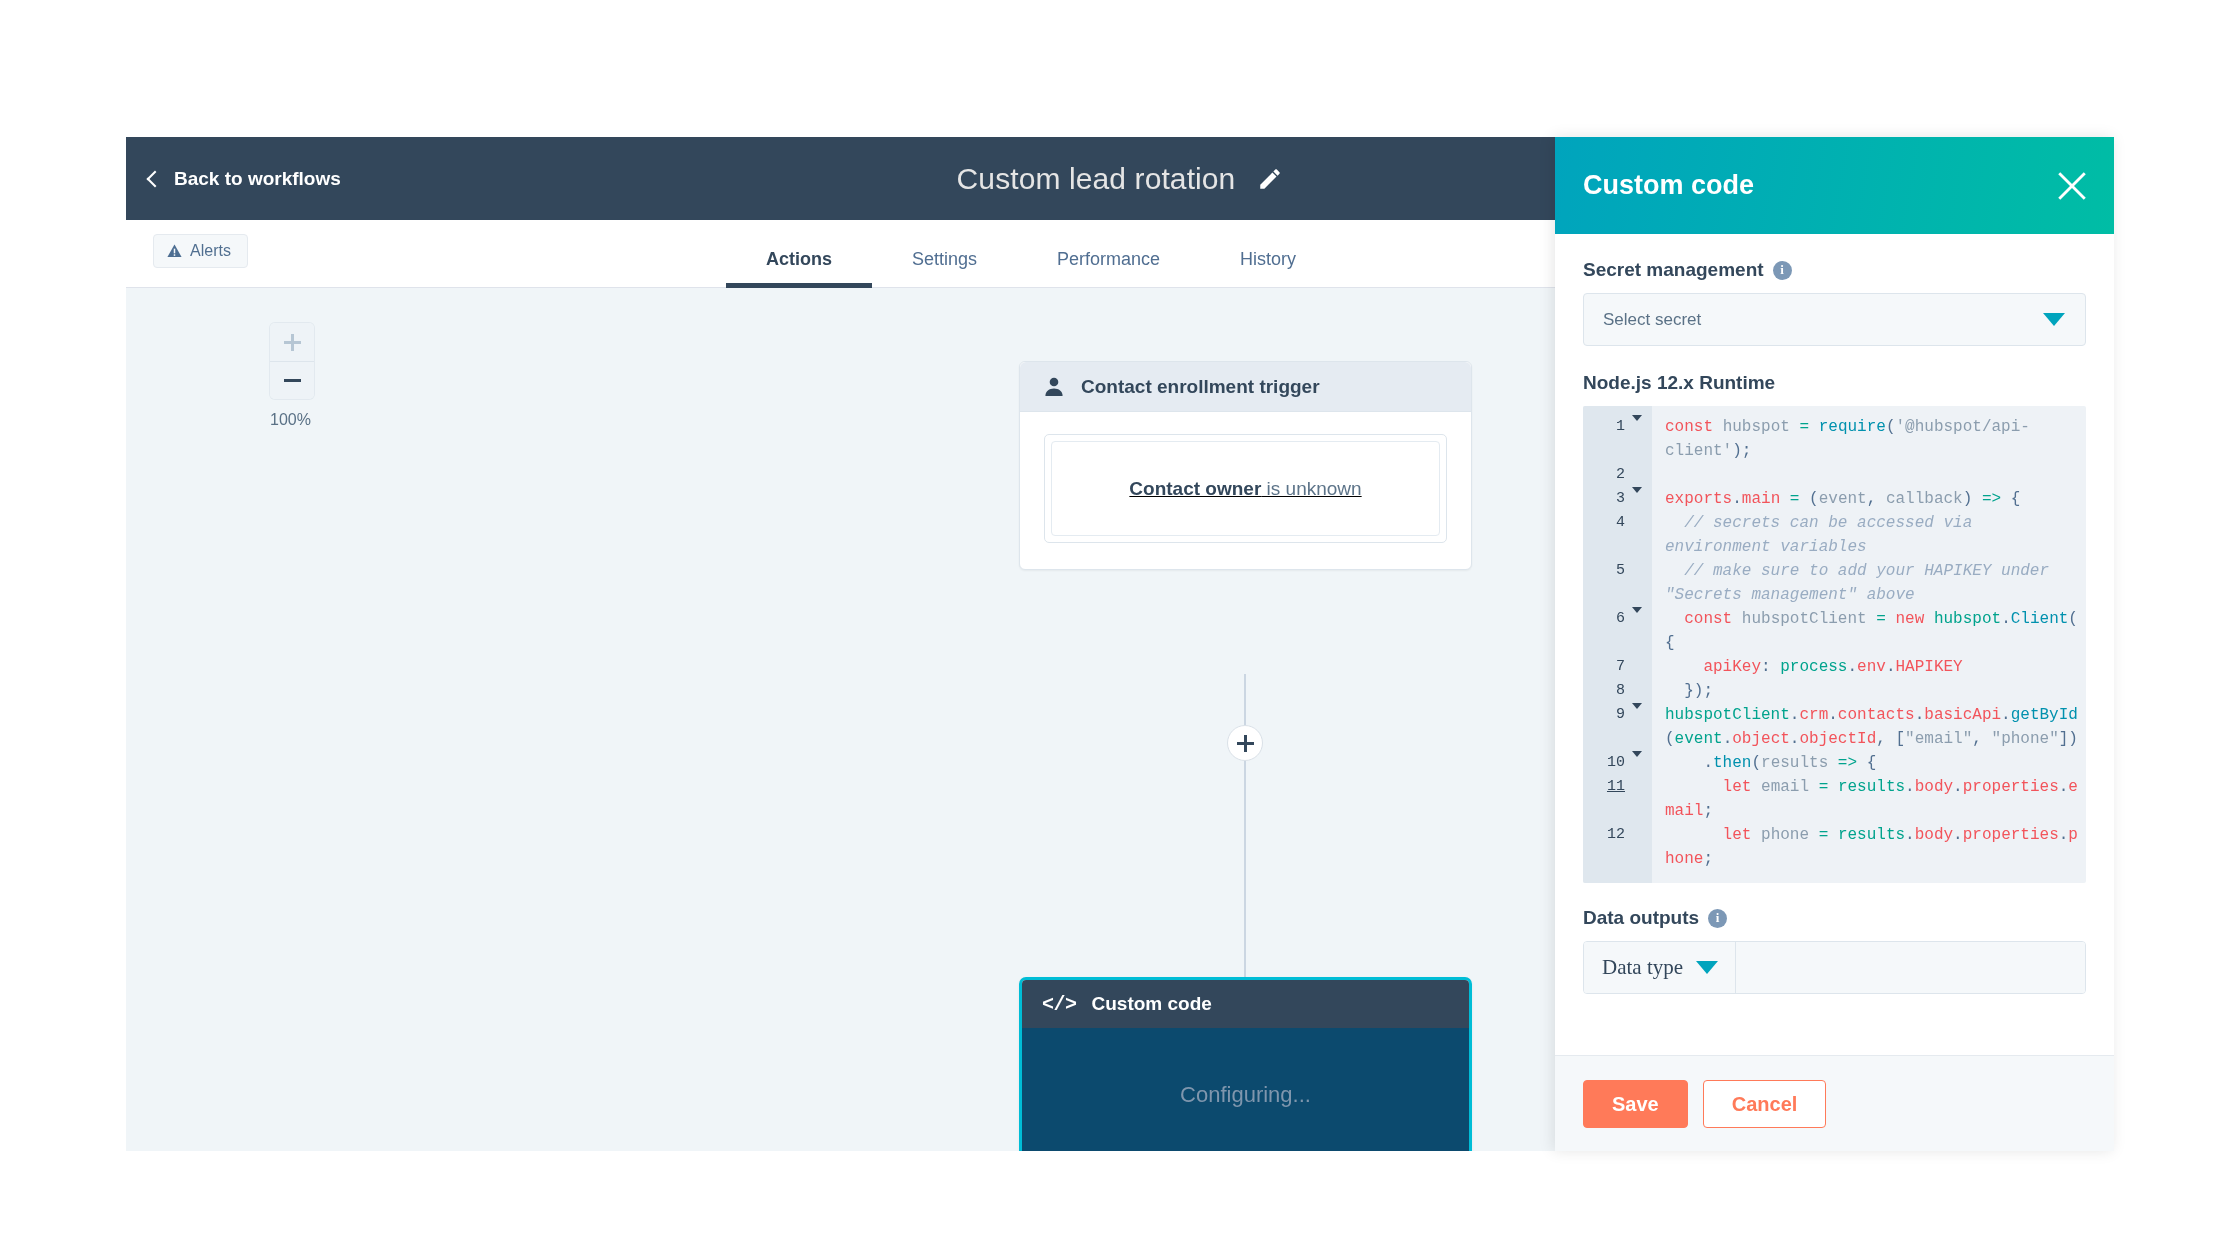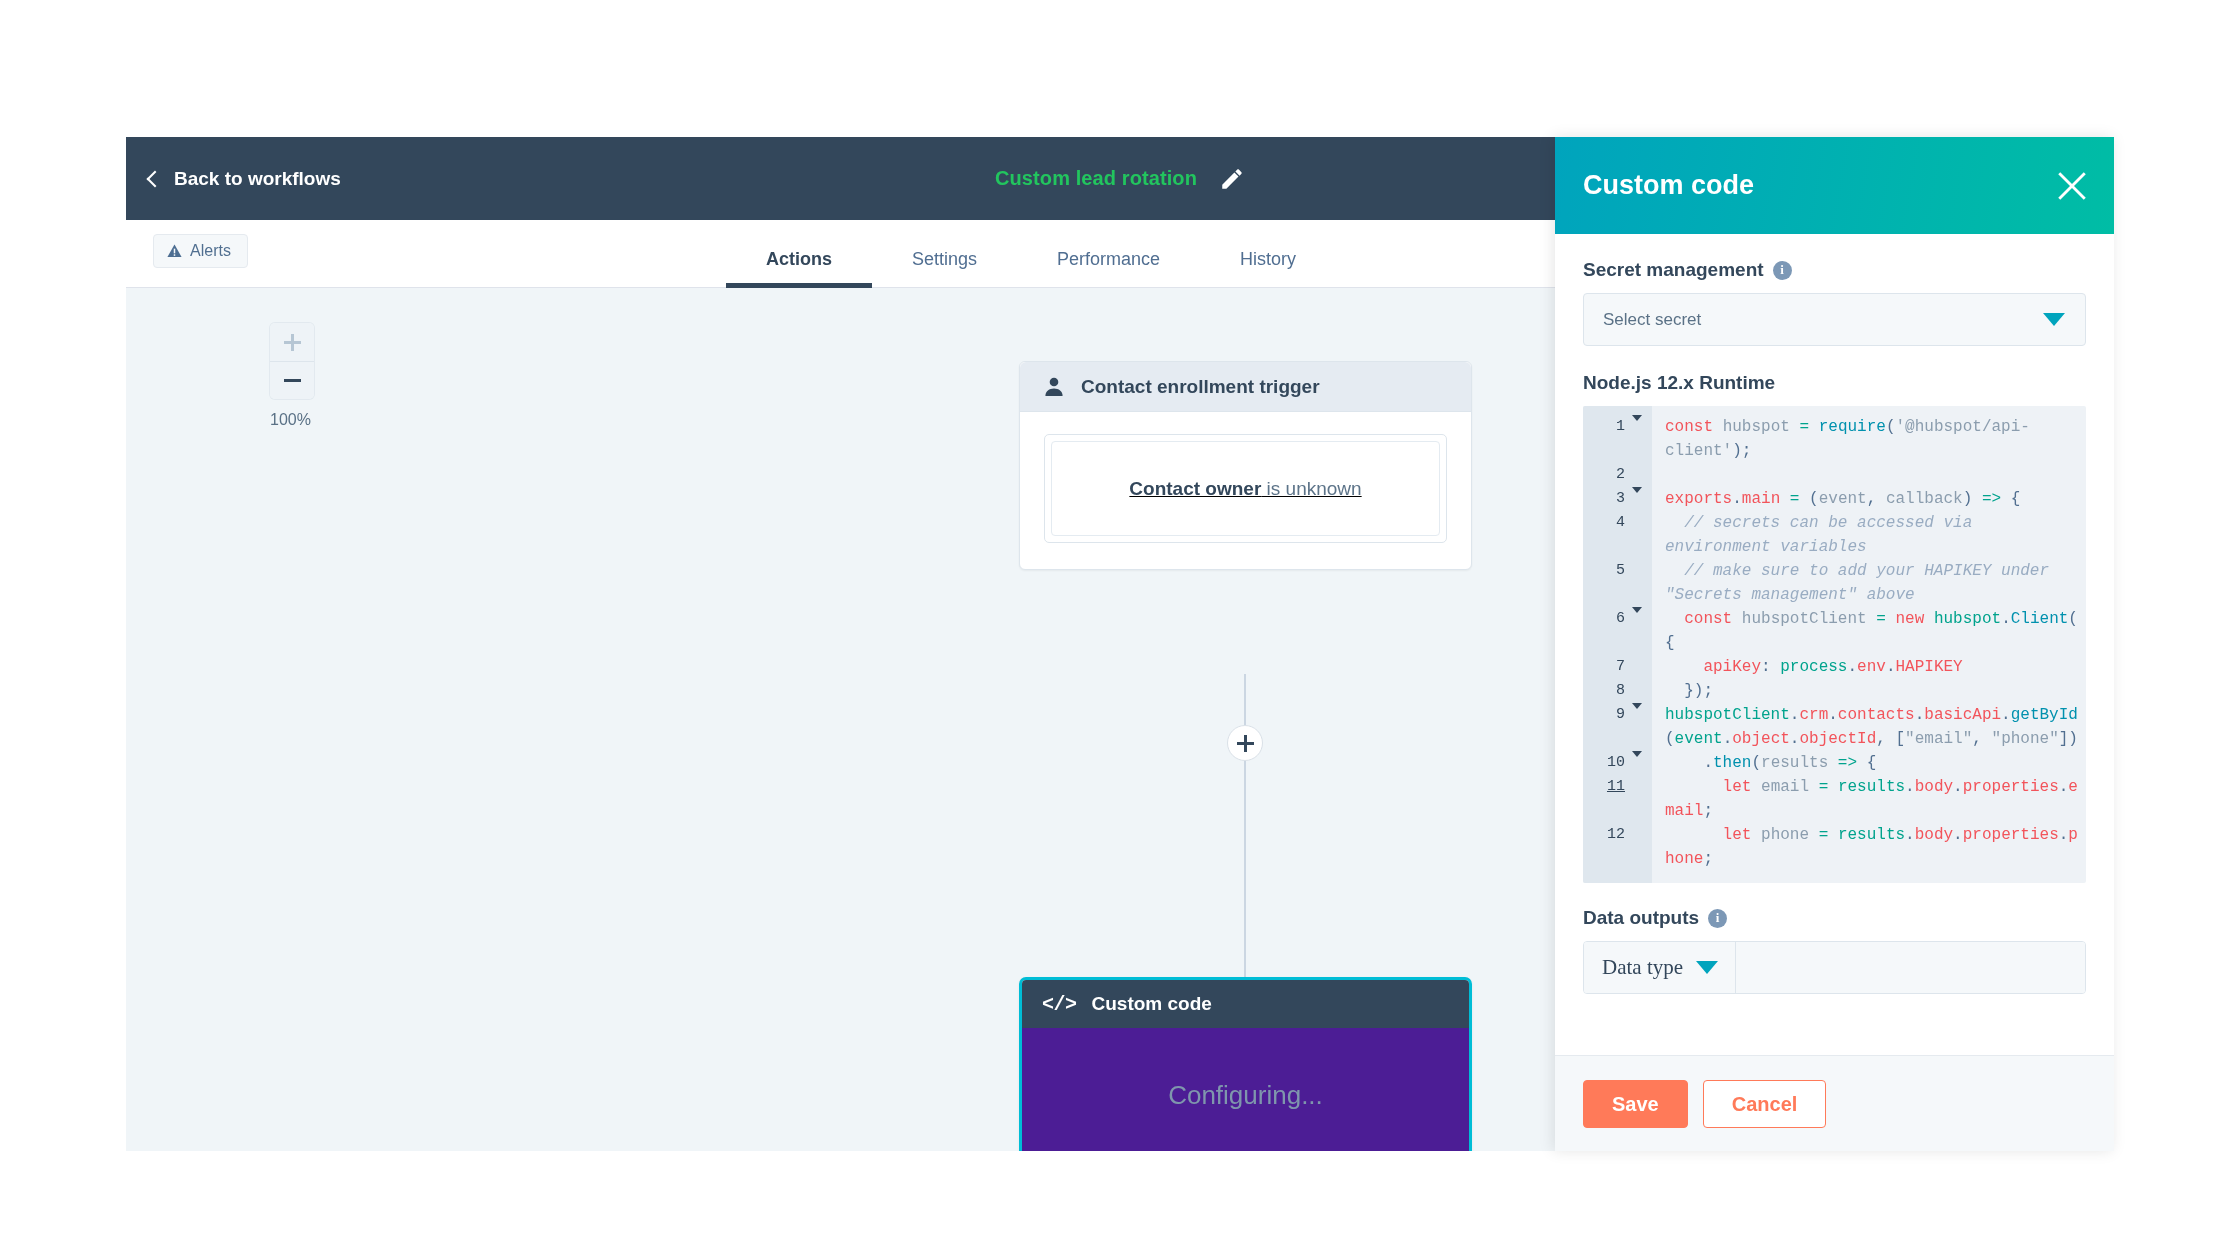--- a/index.html
+++ b/index.html
@@ -39,23 +39,23 @@
     margin-right: 2px;
   }
   .wf-title-wrap {
     position: absolute;
     left: 0; right: 0;
     display: flex; align-items: center; justify-content: center;
     gap: 22px;
     pointer-events: none;
   }
   .wf-title {
-    color: #22c55e;
-    font-size: 20px;
-    font-weight: bold;
+    color: #e5e5e5;
+    font-size: 30px;
+    font-weight: normal;
     letter-spacing: 0.1px;
     white-space: nowrap;
   }
   .pencil-icon { width: 26px; height: 26px; pointer-events: auto; cursor: pointer; }
 
   
   .subnav {
     position: absolute;
     left: 126px; top: 220px;
     width: 1988px; height: 68px;
@@ -189,22 +189,22 @@
     font-size: 19px; font-weight: bold; color: #ffffff;
   }
   .code-glyph {
     font-family: "Liberation Mono", monospace;
     font-size: 20px; font-weight: bold; color: #ffffff;
     letter-spacing: -0.5px;
   }
   .node-code .node-body {
     height: 134px;
     display: flex; align-items: center; justify-content: center;
-    font-size: 26px; color: #7f96ad;
-    background: #4c1d95;
+    font-size: 22px; color: #7f96ad;
+    background: #0c4a6e;
     border-radius: 0 0 4px 4px;
   }
 
   
   .conn {
     position: absolute;
     width: 2px;
     background: #cbd6e2;
     left: 1118px;
   }

